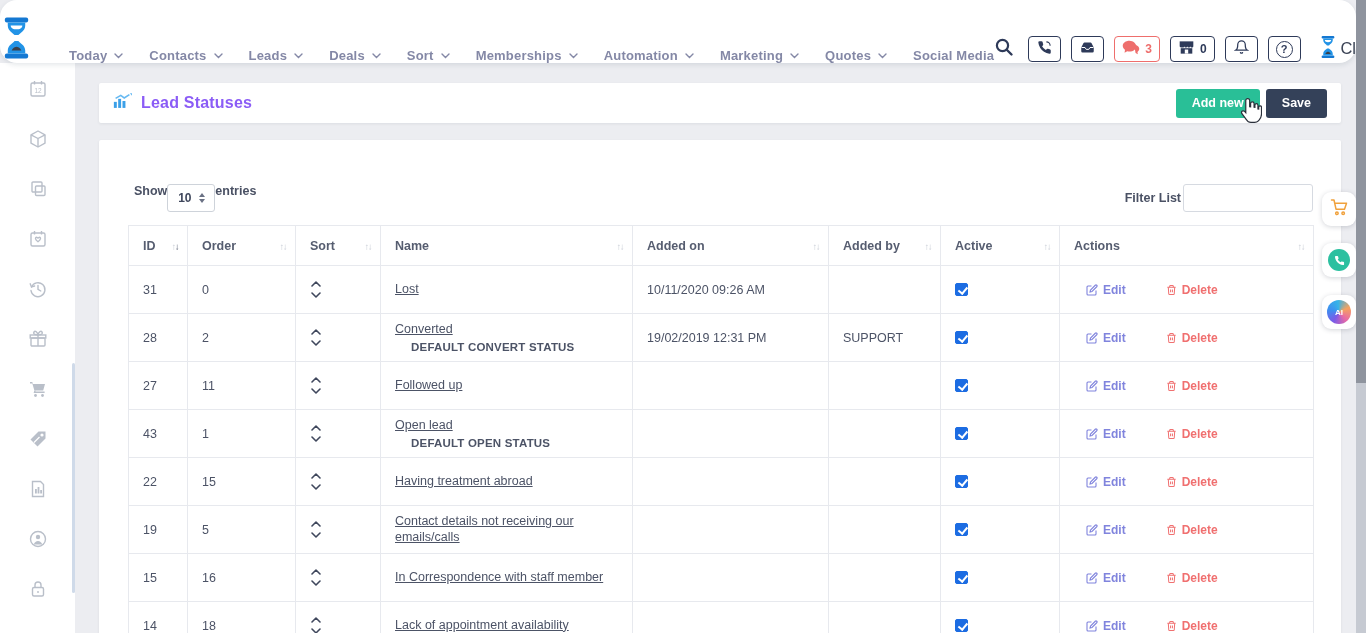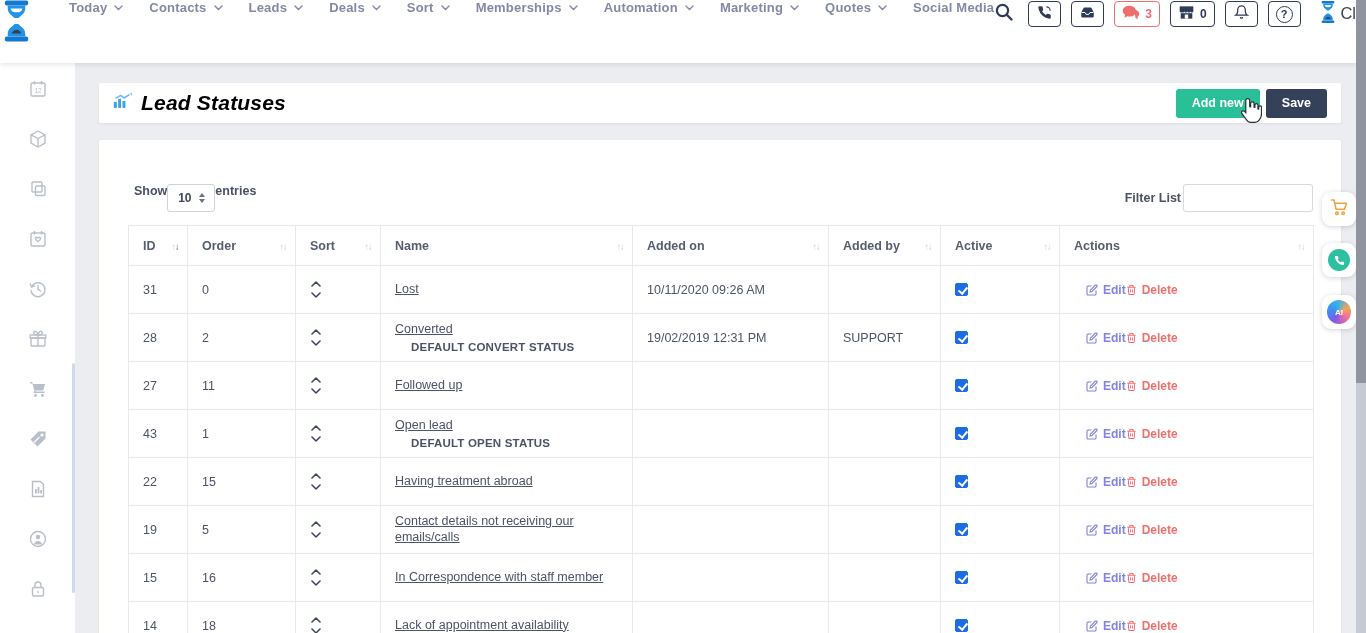--- a/index.html
+++ b/index.html
@@ -1,21 +1,21 @@
 <!DOCTYPE html>
 <html><head>
 <meta charset="utf-8">
 <style>
   * { margin:0; padding:0; box-sizing:border-box; }
   html,body { width:1366px; height:633px; overflow:hidden; background:#ecedf1;
               font-family:"Liberation Sans", sans-serif; }
 
   
   .topbar { position:absolute; left:0; top:0; width:1356px; height:63px; background:#fff;
-            box-shadow:0 2px 5px rgba(44,62,80,.12); display:flex; align-items:flex-start; z-index:20; }
+            box-shadow:0 2px 5px rgba(44,62,80,.12); display:flex; align-items:flex-end; z-index:20;border-radius:17px; }
   .logo-wrap { width:75px; display:flex; justify-content:center; }
   .main-nav { display:flex; align-items:center; gap:26px; margin-left:36px; }
   .nav-item { display:flex; align-items:center; gap:7px; color:#8488a6; font-size:13px;
               font-weight:600; letter-spacing:.2px; cursor:pointer; white-space:nowrap; }
   .topbar-right { margin-left:auto; margin-right:16px; display:flex; align-items:center; gap:10px; }
   .icon-btn { height:26px; min-width:33px; border:1.5px solid #2e3a59; border-radius:4px;
               display:flex; align-items:center; justify-content:center; gap:5px; padding:0 7px;
               background:#fff; cursor:pointer; }
   .icon-btn.red { border-color:#ee6e6c; }
   .badge-num { font-size:12px; font-weight:700; color:#2e3a59; }
@@ -36,21 +36,21 @@
   .side-icon { width:21px; height:21px; display:flex; align-items:center; justify-content:center;
                cursor:pointer; }
   .sidebar-thumb { position:absolute; right:0; top:300px; width:3px; height:230px;
                    background:#cfdae9; border-radius:2px; }
 
   
   .card { background:#fff; border-radius:2px; box-shadow:0 1px 3px rgba(40,50,70,.08); }
   .page-header { position:absolute; left:99px; top:83px; width:1242px; height:40px;
                  display:flex; align-items:center; padding:0 14px 0 14px; z-index:5; }
   .page-title-group { display:flex; align-items:center; gap:9px; }
-  .page-title { font-size:21px; font-weight:700; color:#000000; letter-spacing:.2px;font-style:italic; }
+  .page-title { font-size:16px; font-weight:700; color:#8b5cf6; letter-spacing:.2px; }
   .header-buttons { margin-left:auto; display:flex; gap:6px; }
   .btn { border:none; border-radius:3px; height:29px; padding:0 16px; font-size:12.5px;
          font-weight:700; color:#fff; cursor:pointer; font-family:"Liberation Sans",sans-serif; }
   .btn-teal { background:#29bf97; }
   .btn-navy { background:#344159; }
 
   .main-card { position:absolute; left:99px; top:140px; width:1242px; height:520px; z-index:4; }
 
   
   .show-group { position:absolute; left:35px; top:44px; display:flex; 
@@ -85,21 +85,21 @@
   .sort-btns svg { cursor:pointer; display:block; }
   .name-main { line-height:1.25;text-decoration:underline; }
   .name-sub { font-size:11.5px; font-weight:600; letter-spacing:.2px; margin-top:3px; color:#4c5366;padding-left:16px; }
   .active-cell { padding-left:24px; }
   .checkbox { width:13px; height:13px; border-radius:2px; border:1px solid #9aa0ac; display:block;
               position:relative; cursor:pointer; background:#fff; }
   .checkbox.checked { background:#1c6ce2; border-color:#1c6ce2; }
   .checkbox.checked::after { content:""; position:absolute; left:4px; top:1px; width:3.5px; height:7px;
               border:solid #fff; border-width:0 2px 2px 0; transform:rotate(40deg); }
   .actions-cell { }
-  .actions-inner { display:flex; align-items:center; padding-left:12px; }
+  .actions-inner { display:flex; align-items:center; gap:40px; padding-left:12px; }
   .link { display:flex; align-items:center; gap:5px; font-size:12px; font-weight:600; cursor:pointer; }
   .link-edit { color:#8084dd; }
   .link-delete { color:#f07070; }
 
   
   .float-btn { position:absolute; left:1322px; width:34px; height:34px; background:#fff;
                border-radius:9px; box-shadow:0 1px 5px rgba(40,50,70,.2); display:flex;
                align-items:center; justify-content:center; cursor:pointer; z-index:30; }
   .teal-circle { width:22px; height:22px; border-radius:50%; background:#2cc0a0; display:flex;
                  align-items:center; justify-content:center; }

